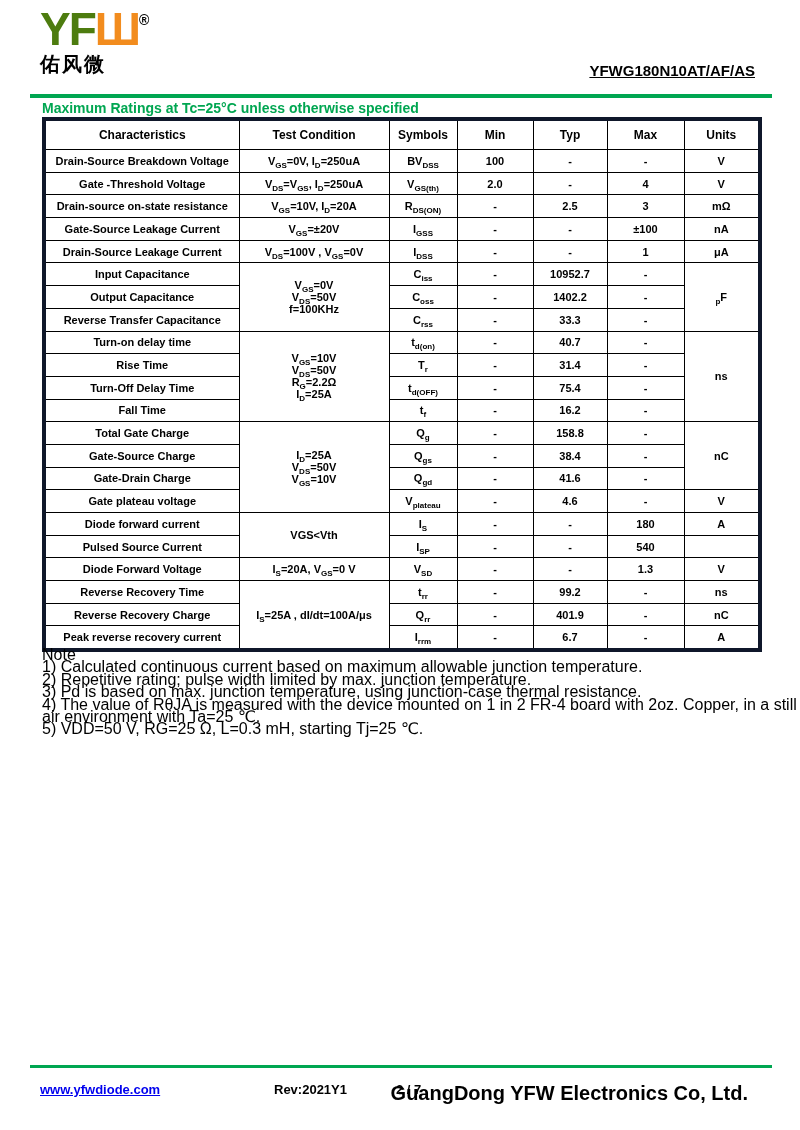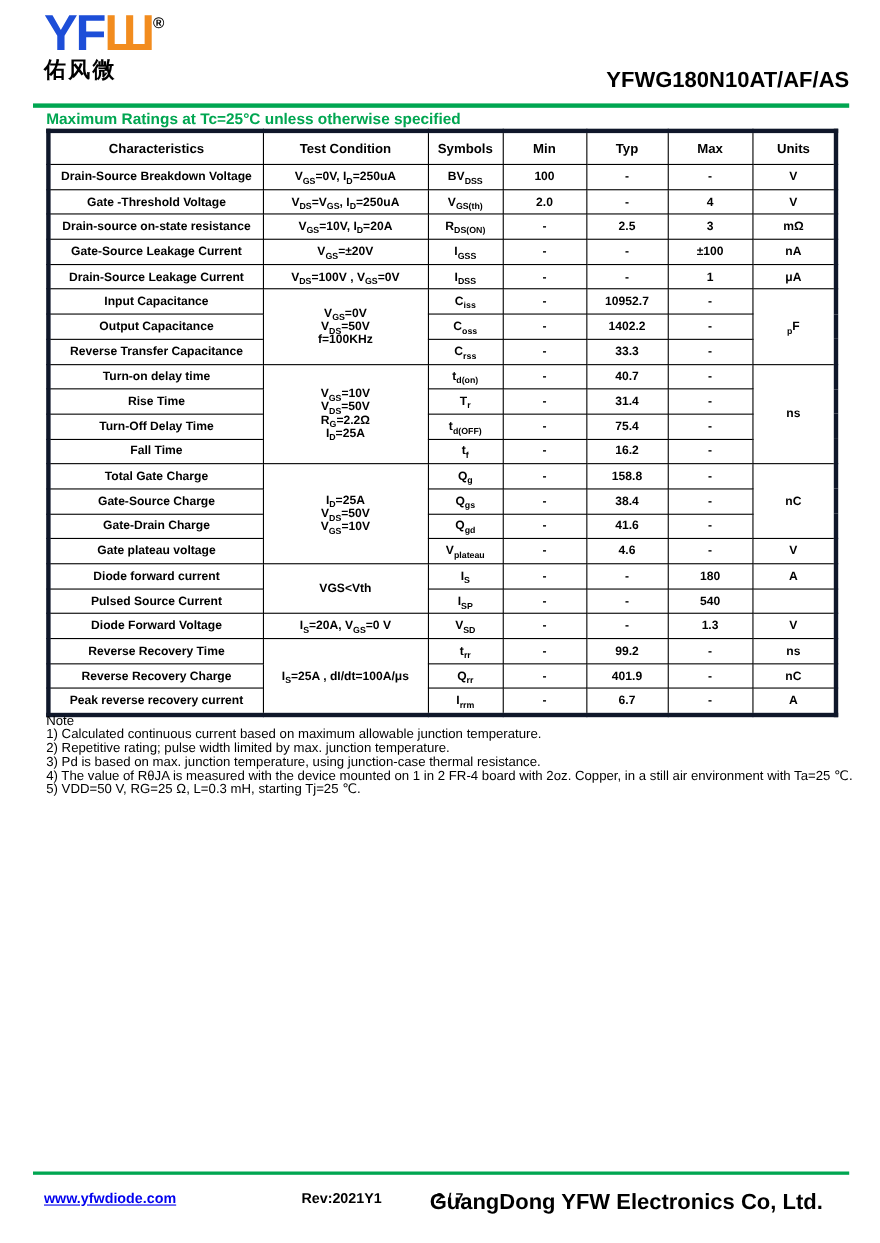--- a/index.html
+++ b/index.html
@@ -3,25 +3,25 @@
 <meta charset="utf-8">
 <style>
   html,body{margin:0;padding:0;background:#ffffff;}
   .page{
     position:relative;width:800px;height:1130px;background:#ffffff;overflow:hidden;
     font-family:"Liberation Sans","DejaVu Sans",sans-serif;color:#000;
   }
   
   .logo{position:absolute;left:40px;top:6px;line-height:1;}
   .logo-main{font-size:46px;font-weight:bold;letter-spacing:-2px;line-height:1.0;white-space:nowrap;}
-  .logo-yf{color:#1d4ed8;}
+  .logo-yf{color:#4d7c0f;}
   .logo-w{color:#F28C1E;}
   .logo-reg{font-size:14px;color:#000;font-weight:bold;vertical-align:20px;letter-spacing:0;}
   .logo-cn{font-size:20px;font-weight:bold;color:#000;letter-spacing:2px;margin-top:2px;}
-  .part-number{position:absolute;right:28px;top:62px;font-size:20px;font-weight:bold;letter-spacing:0;}
+  .part-number{position:absolute;right:45px;top:62px;font-size:15px;font-weight:bold;letter-spacing:0;text-decoration:underline;}
   .header-line{position:absolute;left:30px;top:94px;width:742px;height:4px;background:#00A651;}
   .section-title{position:absolute;left:42px;top:100px;font-size:14px;font-weight:bold;color:#00A651;}
   
   table.ratings{
     position:absolute;left:42px;top:117px;width:716px;
     border-collapse:collapse;table-layout:fixed;border:4px solid #0f172a;
   }
   table.ratings th,table.ratings td{
     border:1px solid #000;overflow:hidden;padding:0;
   }
@@ -29,21 +29,21 @@
   table.ratings td{height:21.7px;font-size:11px;text-align:center;font-weight:bold;line-height:12px;}
   td.td-char{text-align:left;padding-left:4px;font-weight:normal;font-size:10.5px;}
   td.td-cond{font-size:11px;}
   td.td-sym{font-size:12px;}
   td.td-val{font-size:11px;}
   td.td-unit{font-size:12px;}
   table.ratings sub{font-size:8px;line-height:0;}
   col.c1{width:195px;}col.c2{width:150px;}col.c3{width:68px;}
   col.c4{width:76px;}col.c5{width:74px;}col.c6{width:77px;}col.c7{width:76px;}
   
-  .notes{position:absolute;left:42px;top:649px;font-size:12px;line-height:12.4px;}
+  .notes{position:absolute;left:42px;top:649px;font-size:16px;line-height:12.4px;}
   .notes .note-label{font-weight:normal;}
   
   .footer-line{position:absolute;left:30px;top:1065px;width:742px;height:3px;background:#00A651;}
   .footer{position:absolute;left:0;top:1082px;width:772px;height:24px;font-size:13px;font-weight:bold;}
   .footer-link{position:absolute;left:40px;top:0;color:#0000EE;text-decoration:underline;cursor:pointer;}
   .footer-rev{position:absolute;left:238px;top:0;color:#000;margin-left:36px;}
   .footer-page{position:absolute;left:396px;top:0;color:#000;}
   .footer-company{position:absolute;right:24px;top:0;color:#000;font-size:20px;}
 </style>
 </head>

